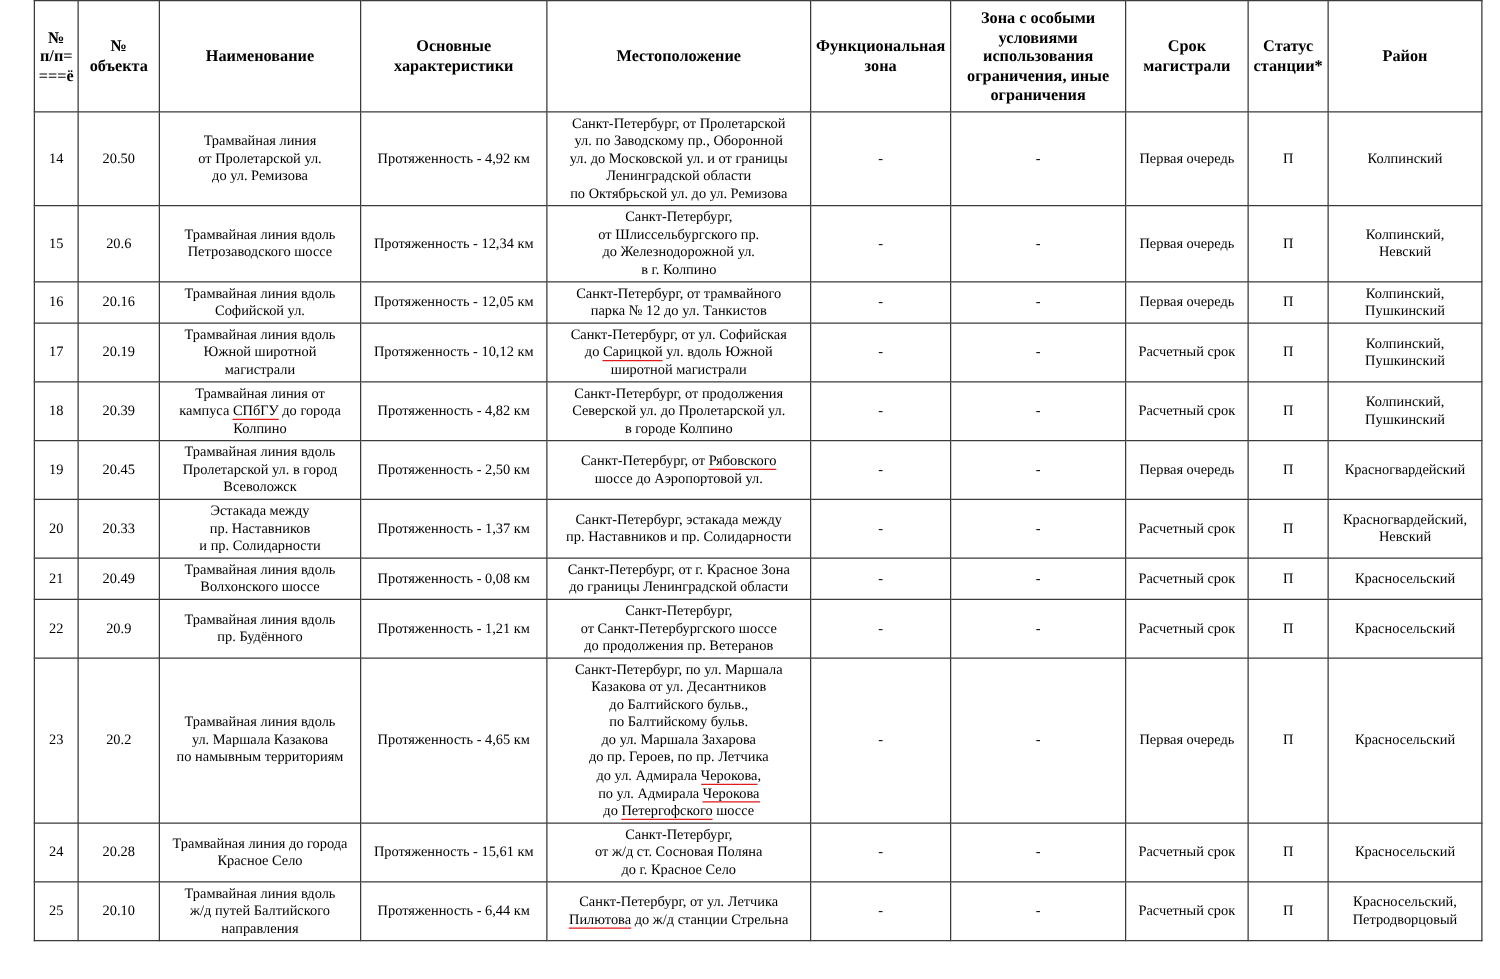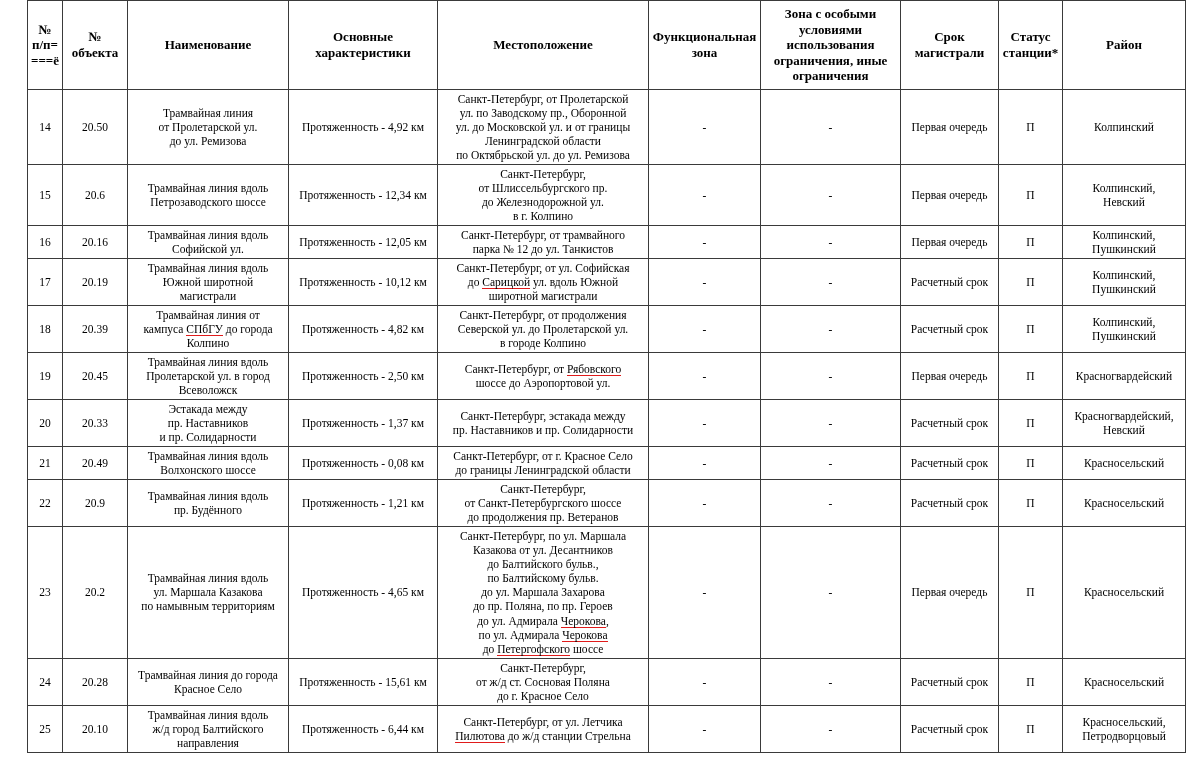--- a/index.html
+++ b/index.html
@@ -312,21 +312,21 @@
           <td class="cell-num">21</td>
           <td class="cell-obj">20.49</td>
           <td class="cell-name">
             <span class="line">Трамвайная линия вдоль</span>
             <span class="line">Волхонского шоссе</span>
           </td>
           <td class="cell-char">
             <span class="line">Протяженность - 0,08 км</span>
           </td>
           <td class="cell-loc">
-            <span class="line">Санкт-Петербург, от г. Красное Село</span>
+            <span class="line">Санкт-Петербург, от г. Красное Зона</span>
             <span class="line">до границы Ленинградской области</span>
           </td>
           <td class="cell-zone">-</td>
           <td class="cell-special">-</td>
           <td class="cell-term">Расчетный срок</td>
           <td class="cell-status">П</td>
           <td class="cell-district">
             <span class="line">Красносельский</span>
           </td>
         </tr>
@@ -363,21 +363,21 @@
           </td>
           <td class="cell-char">
             <span class="line">Протяженность - 4,65 км</span>
           </td>
           <td class="cell-loc">
             <span class="line"><span>Санкт-Петербург, по ул. Маршала</span></span>
             <span class="line"><span>Казакова от ул. Десантников</span></span>
             <span class="line"><span>до Балтийского бульв.,</span></span>
             <span class="line"><span>по Балтийскому бульв.</span></span>
             <span class="line"><span>до ул. Маршала Захарова</span></span>
-            <span class="line"><span>до пр. Поляна, по пр. Героев</span></span>
+            <span class="line"><span>до пр. Героев, по пр. Летчика</span></span>
             <span class="line"><span>до ул. Адмирала </span><span class="sp">Черокова</span><span>,</span></span>
             <span class="line"><span>по ул. Адмирала </span><span class="sp">Черокова</span></span>
             <span class="line"><span>до </span><span class="sp">Петергофского</span><span> шоссе</span></span>
           </td>
           <td class="cell-zone">-</td>
           <td class="cell-special">-</td>
           <td class="cell-term">Первая очередь</td>
           <td class="cell-status">П</td>
           <td class="cell-district">
             <span class="line">Красносельский</span>
@@ -404,21 +404,21 @@
           <td class="cell-status">П</td>
           <td class="cell-district">
             <span class="line">Красносельский</span>
           </td>
         </tr>
         <tr>
           <td class="cell-num">25</td>
           <td class="cell-obj">20.10</td>
           <td class="cell-name">
             <span class="line">Трамвайная линия вдоль</span>
-            <span class="line">ж/д город Балтийского</span>
+            <span class="line">ж/д путей Балтийского</span>
             <span class="line">направления</span>
           </td>
           <td class="cell-char">
             <span class="line">Протяженность - 6,44 км</span>
           </td>
           <td class="cell-loc">
             <span class="line"><span>Санкт-Петербург, от ул. Летчика</span></span>
             <span class="line"><span class="sp">Пилютова</span><span> до ж/д станции Стрельна</span></span>
           </td>
           <td class="cell-zone">-</td>

